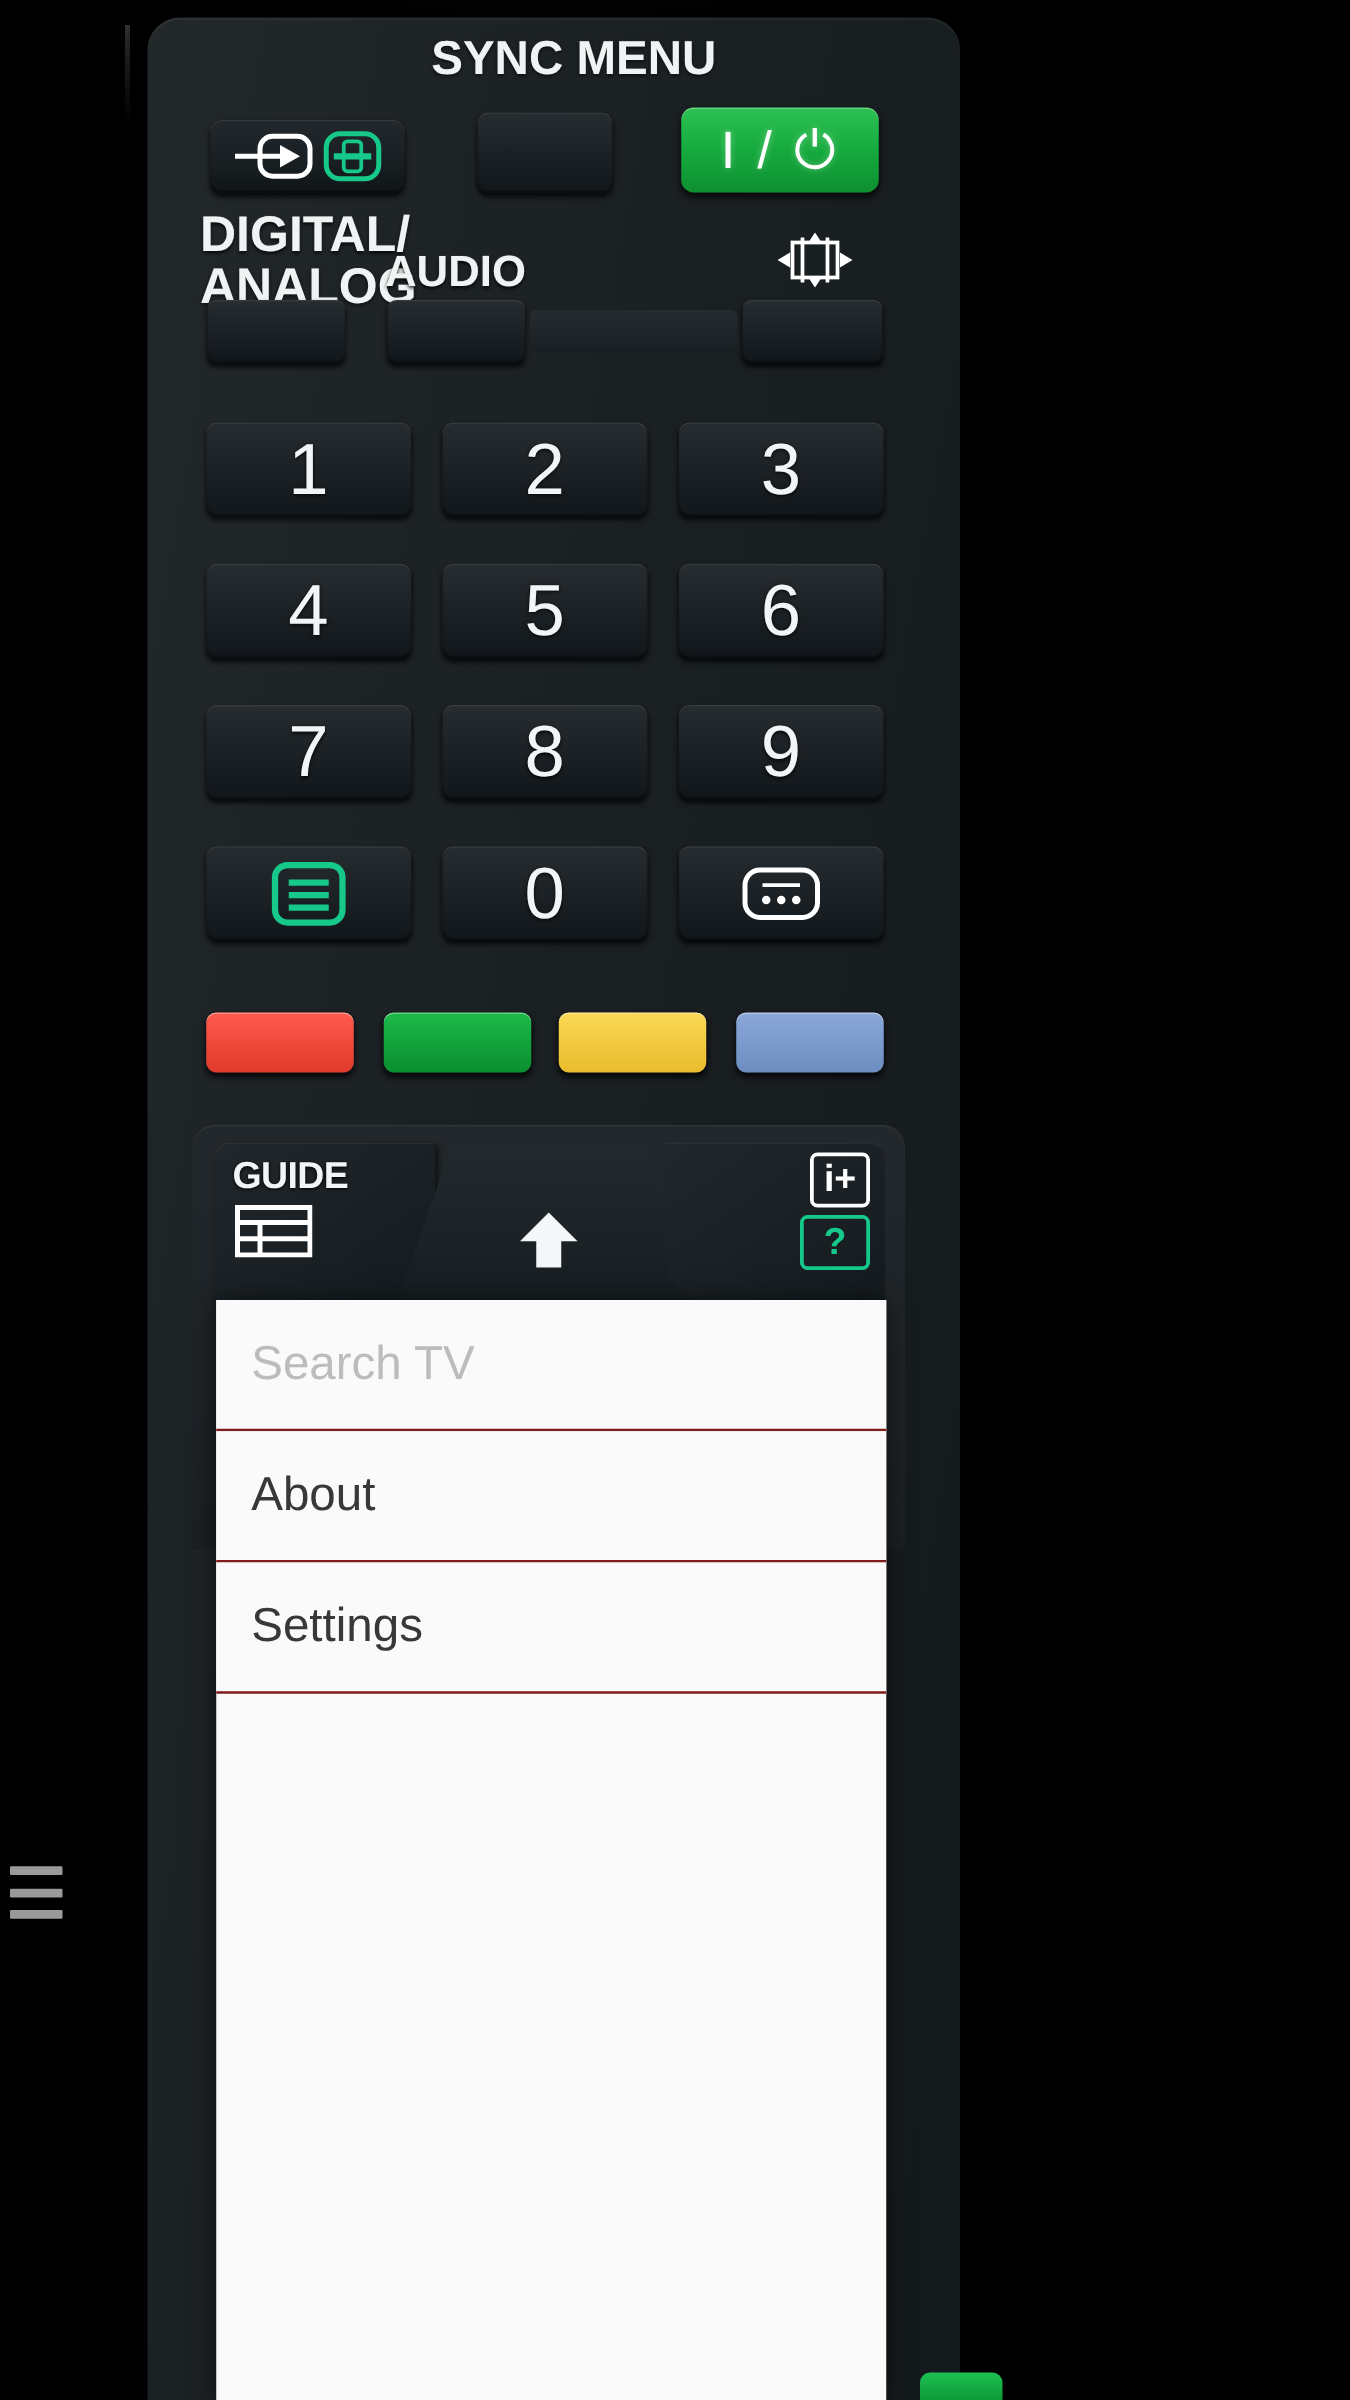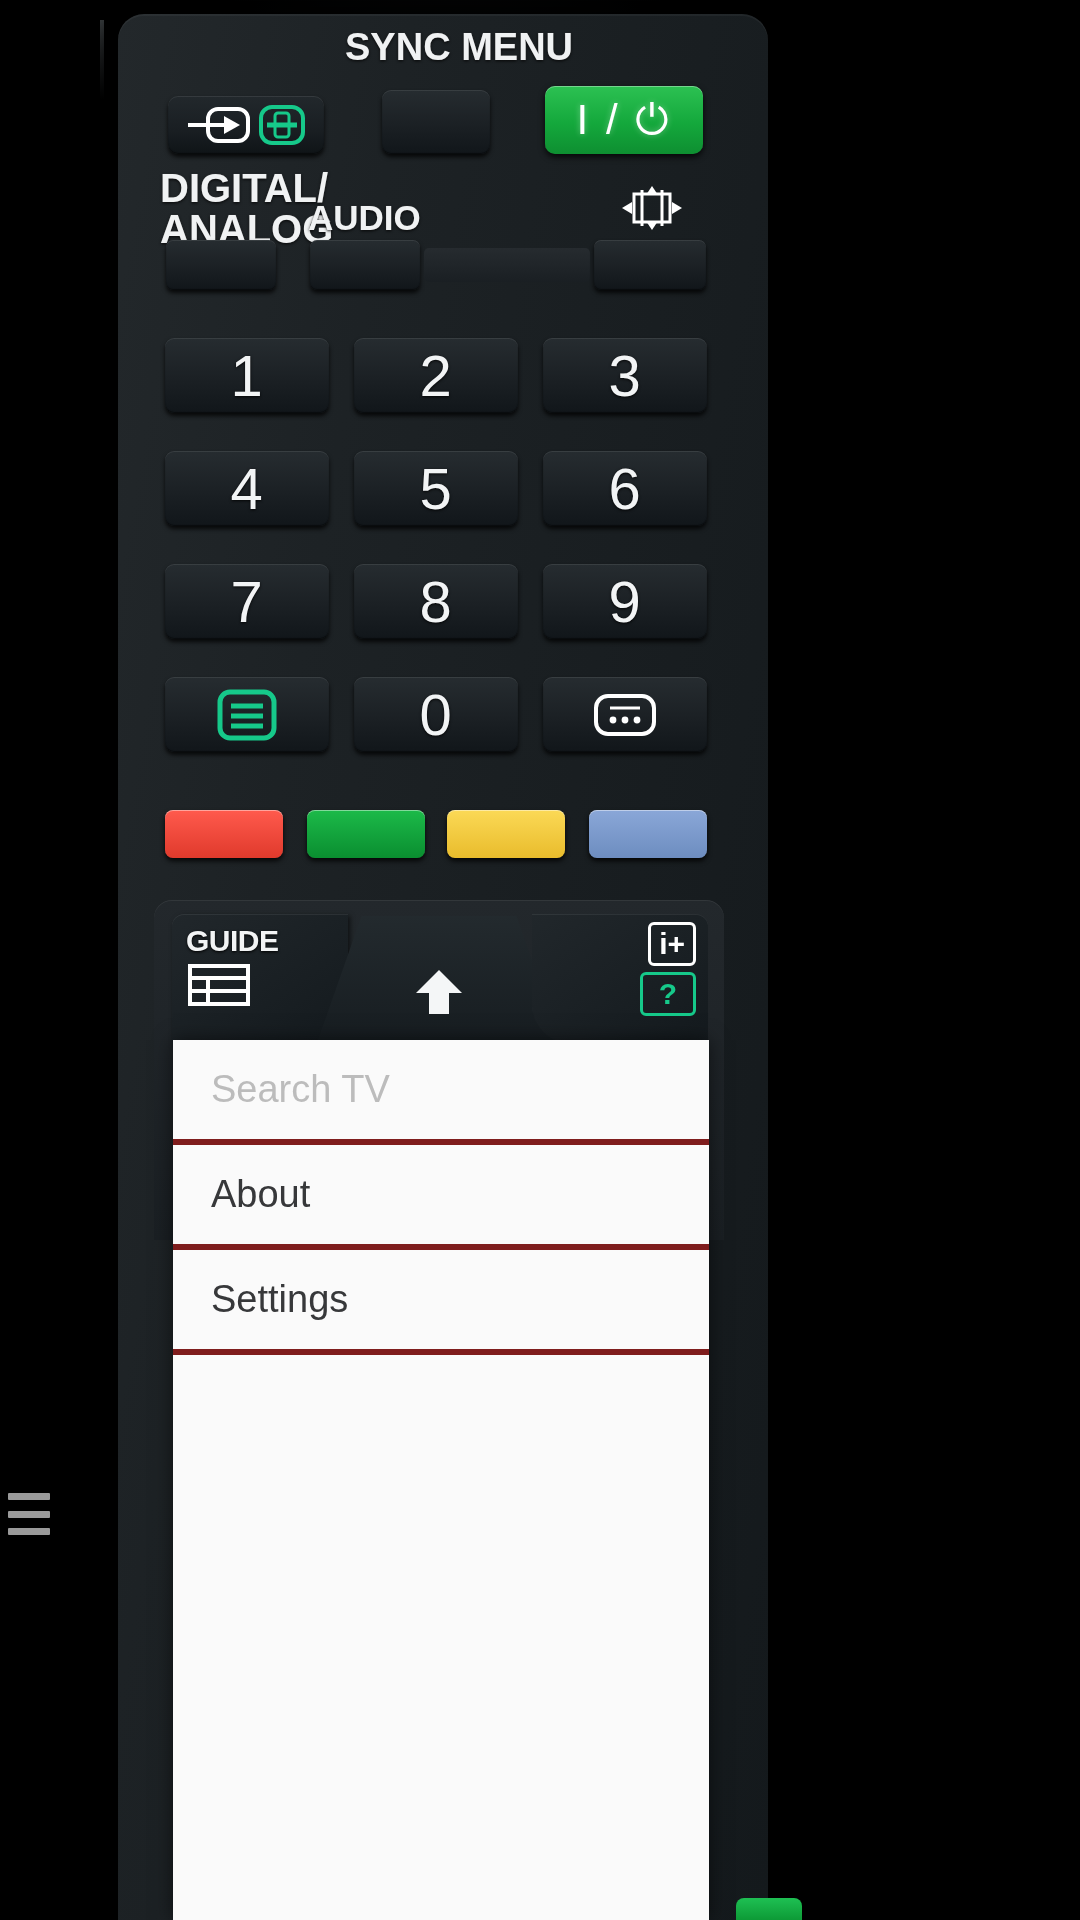--- a/index.html
+++ b/index.html
@@ -140,24 +140,24 @@
     position: absolute;
     left: 173px; top: 1040px;
     width: 536px; height: 880px;
     background: #fafafa;
     box-shadow: 0 0 18px rgba(0,0,0,0.55);
     z-index: 40;
   }
   .menu-item {
     height: 105px;
     display: flex; align-items: center;
-    padding-left: 38px;
+    padding-left: 28px;
     font-size: 38px;
     color: #37383a;
-    border-bottom: 6px solid #7f1d1d;
+    border-bottom: 2px solid #7f1d1d;
     background: #fafafa;
   }
   .menu-item.disabled { color: #bcbcbc; }
 
   
   #hamburger {
     position: absolute; left: 8px; bottom: 385px;
     width: 42px; height: 42px;
     display: flex; flex-direction: column; justify-content: space-between;
     z-index: 50;

